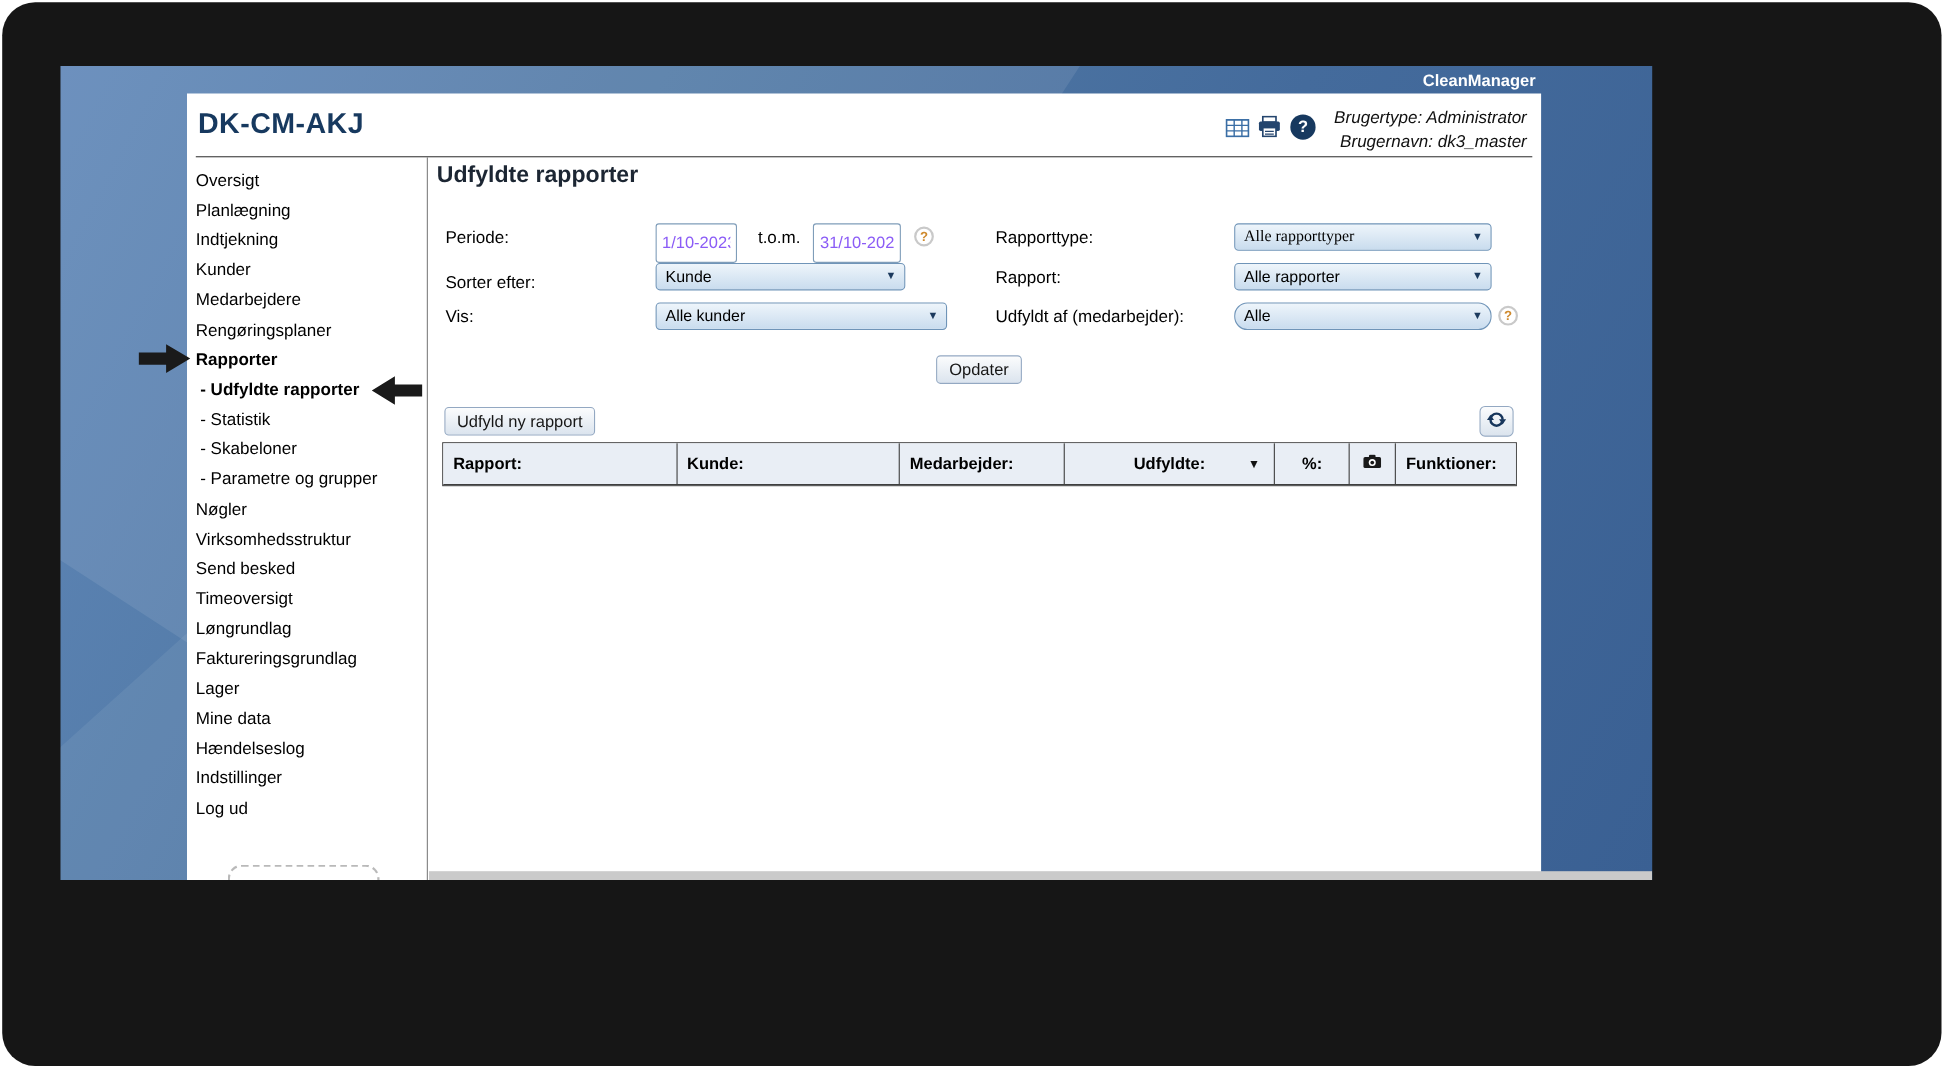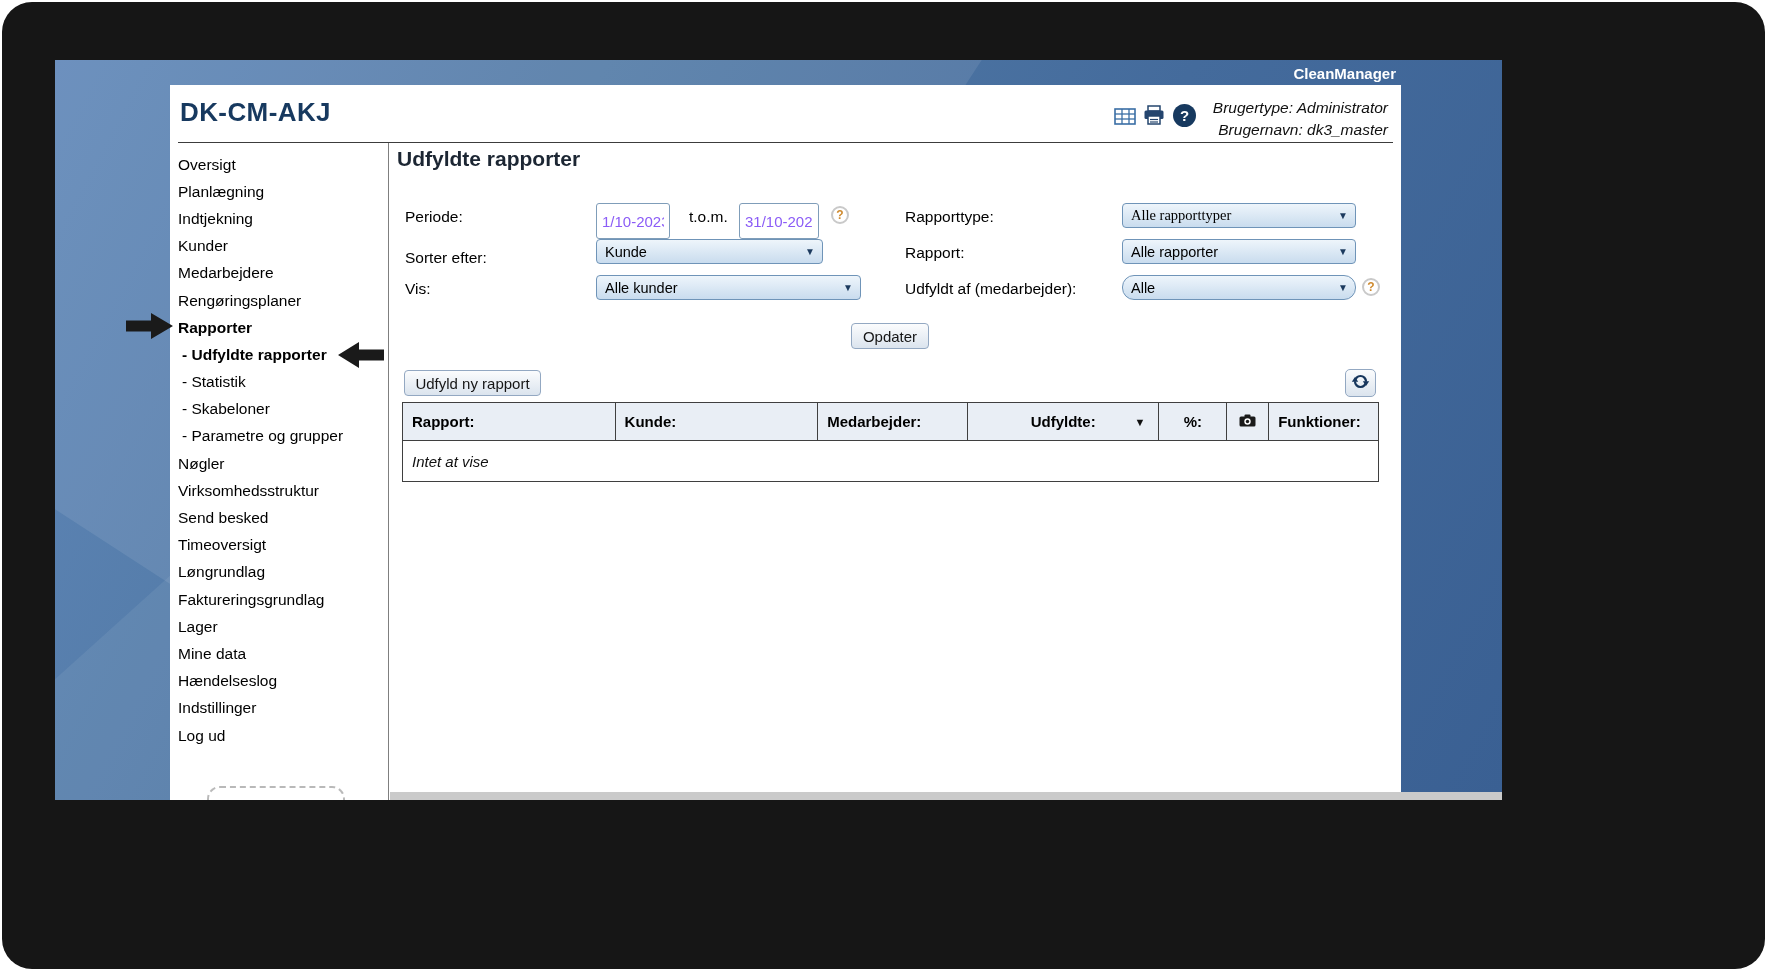--- a/index.html
+++ b/index.html
@@ -238,21 +238,20 @@
               <svg width="17" height="13" viewBox="0 0 17 13">
                 <rect x="5.5" y="0.5" width="6" height="3.5" rx="1" fill="#1a1a1a"></rect>
                 <rect x="0.5" y="2.5" width="16" height="10" rx="1.5" fill="#1a1a1a"></rect>
                 <circle cx="8.5" cy="7.5" r="3.2" fill="#ffffff"></circle>
                 <circle cx="8.5" cy="7.5" r="1.7" fill="#1a1a1a"></circle>
               </svg>
             </span>
           </div>
           <div class="th c7">Funktioner:</div>
         </div>
-        <div class="tbody-row">Intet at vise</div>
       </div>
     </div>
 
     <div class="bottom-strip"></div>
     <div class="dashed-chip"></div>
 
     <div class="arrow arrow-1">
       <svg width="47" height="30" viewBox="0 0 47 30">
         <polygon points="0,9.5 25,9.5 25,2 47,15 25,28 25,20.5 0,20.5" fill="#1a1a1a"></polygon>
       </svg>

